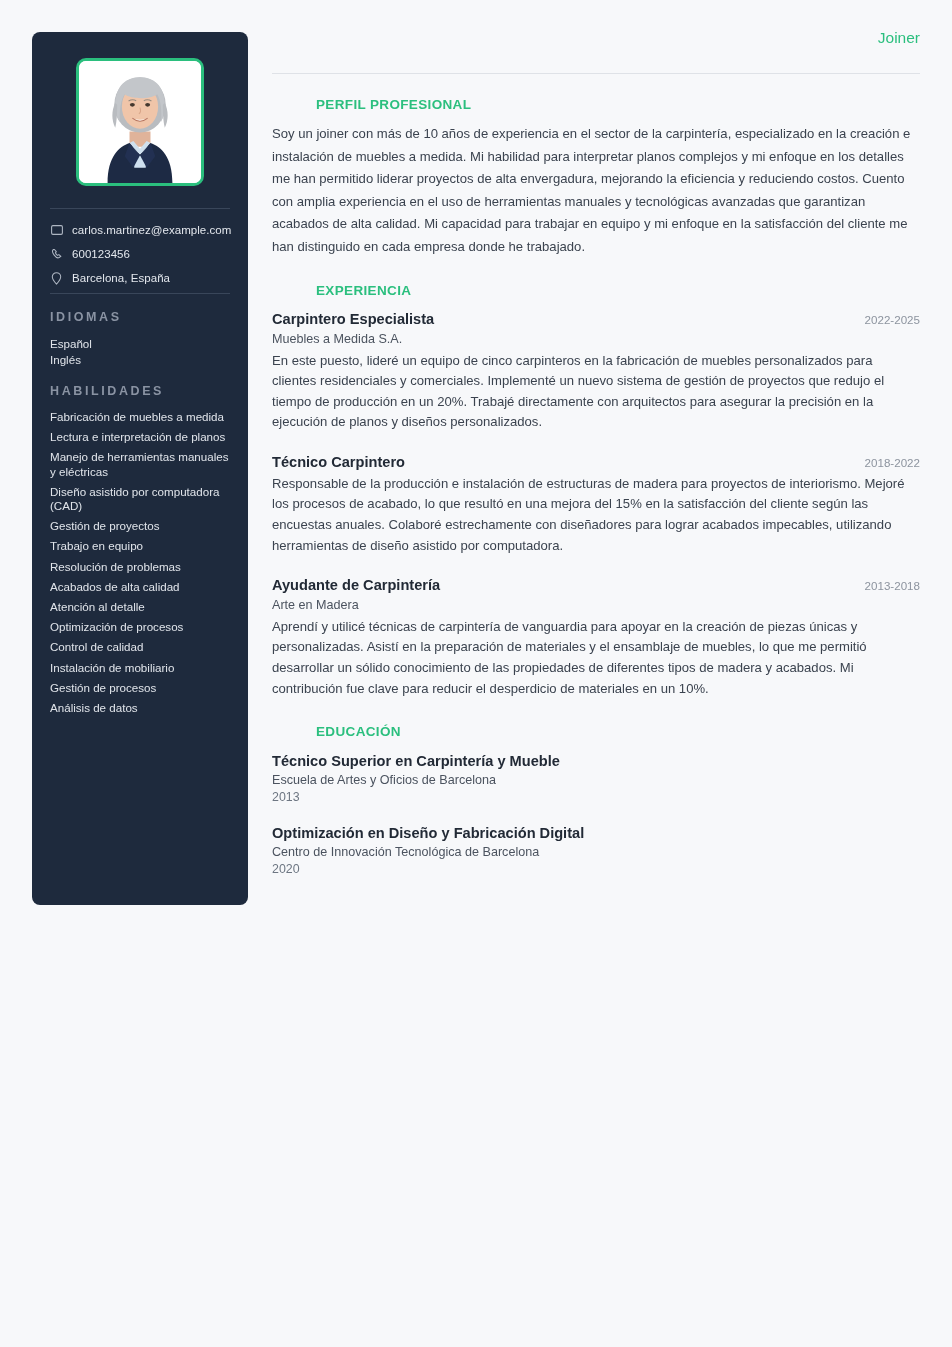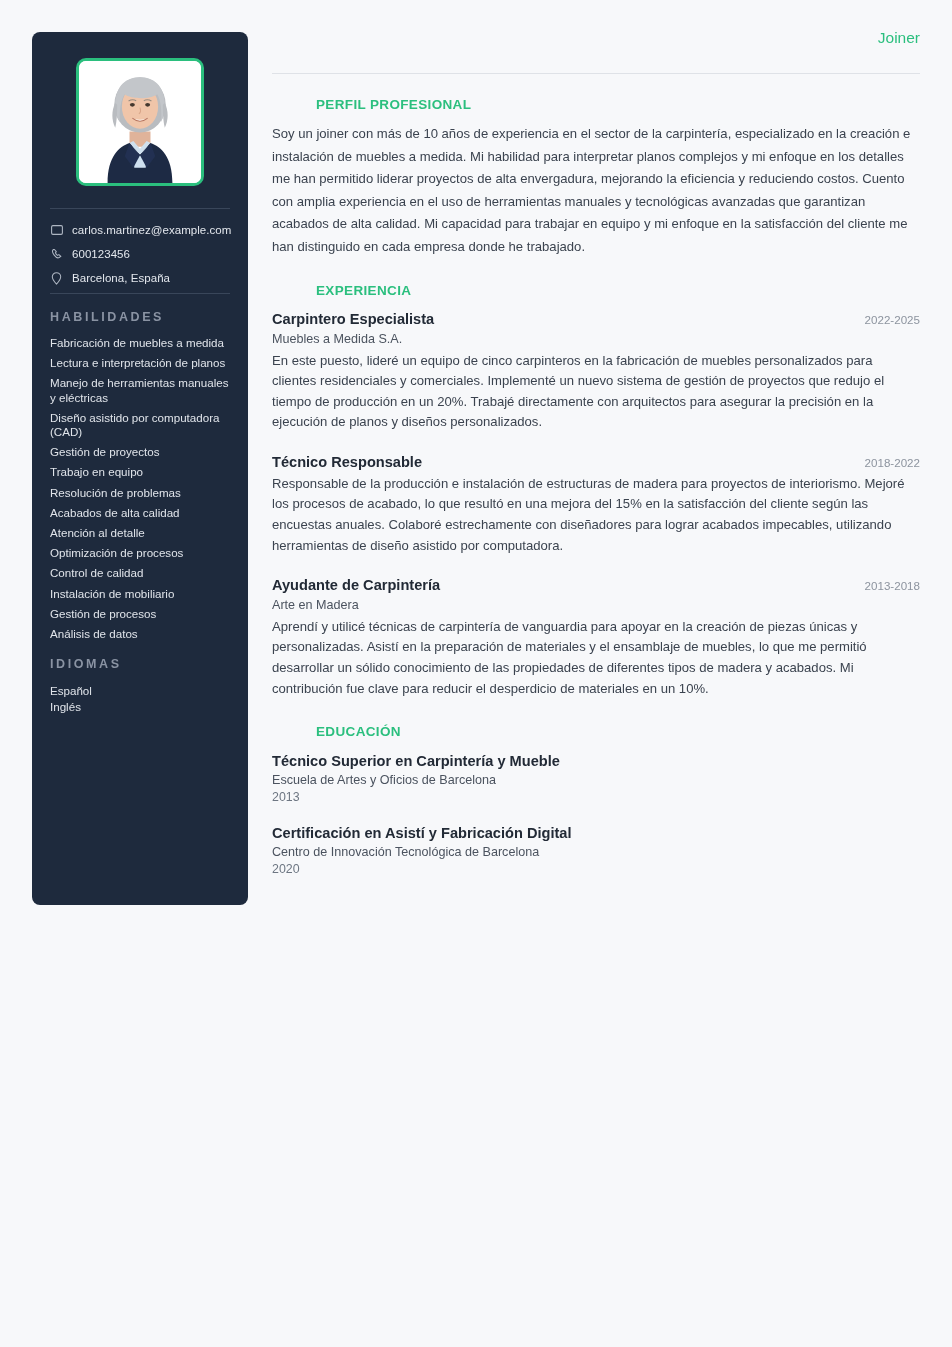--- a/index.html
+++ b/index.html
@@ -272,45 +272,45 @@
           <svg width="11" height="13" viewBox="0 0 11 13">
             <path d="M5.5 0.7 C3.1 0.7 1.3 2.5 1.3 4.8 C1.3 7.6 5.5 12.1 5.5 12.1 C5.5 12.1 9.7 7.6 9.7 4.8 C9.7 2.5 7.9 0.7 5.5 0.7 Z" fill="none" stroke="#aeb6c2" stroke-width="1.05"></path>
           </svg>
         </span>
         <span class="contact-text">Barcelona, España</span>
       </div>
 
     </div>
 
     <div class="divider"></div>
+
+    <div class="side-section">
+      <div class="side-heading">IDIOMAS</div>
+      <div class="lang-item">Español</div>
+      <div class="lang-item">Inglés</div>
+    </div>
 
     <div class="side-section">
       <div class="side-heading">HABILIDADES</div>
       <div class="side-item">Fabricación de muebles a medida</div>
       <div class="side-item">Lectura e interpretación de planos</div>
       <div class="side-item">Manejo de herramientas manuales y eléctricas</div>
       <div class="side-item">Diseño asistido por computadora (CAD)</div>
       <div class="side-item">Gestión de proyectos</div>
       <div class="side-item">Trabajo en equipo</div>
       <div class="side-item">Resolución de problemas</div>
       <div class="side-item">Acabados de alta calidad</div>
       <div class="side-item">Atención al detalle</div>
       <div class="side-item">Optimización de procesos</div>
       <div class="side-item">Control de calidad</div>
       <div class="side-item">Instalación de mobiliario</div>
       <div class="side-item">Gestión de procesos</div>
       <div class="side-item">Análisis de datos</div>
     </div>
 
-    <div class="side-section">
-      <div class="side-heading">IDIOMAS</div>
-      <div class="lang-item">Español</div>
-      <div class="lang-item">Inglés</div>
-    </div>
-
   </aside>
 
   <main class="main">
 
     <div class="job-title">Joiner</div>
 
     <div class="hrule"></div>
 
     <section>
       <div class="sec-heading">PERFIL PROFESIONAL</div>
@@ -324,21 +324,21 @@
         <div class="entry-head">
           <span class="entry-title">Carpintero Especialista</span>
           <span class="entry-date">2022-2025</span>
         </div>
         <div class="entry-org">Muebles a Medida S.A.</div>
         <p class="entry-desc">En este puesto, lideré un equipo de cinco carpinteros en la fabricación de muebles personalizados para clientes residenciales y comerciales. Implementé un nuevo sistema de gestión de proyectos que redujo el tiempo de producción en un 20%. Trabajé directamente con arquitectos para asegurar la precisión en la ejecución de planos y diseños personalizados.</p>
       </div>
 
       <div class="entry">
         <div class="entry-head">
-          <span class="entry-title">Técnico Responsable</span>
+          <span class="entry-title">Técnico Carpintero</span>
           <span class="entry-date">2018-2022</span>
         </div>
         <p class="entry-desc">Responsable de la producción e instalación de estructuras de madera para proyectos de interiorismo. Mejoré los procesos de acabado, lo que resultó en una mejora del 15% en la satisfacción del cliente según las encuestas anuales. Colaboré estrechamente con diseñadores para lograr acabados impecables, utilizando herramientas de diseño asistido por computadora.</p>
       </div>
 
       <div class="entry">
         <div class="entry-head">
           <span class="entry-title">Ayudante de Carpintería</span>
           <span class="entry-date">2013-2018</span>
         </div>
@@ -350,20 +350,20 @@
     <section class="section">
       <div class="sec-heading">EDUCACIÓN</div>
 
       <div class="edu-entry">
         <div class="edu-title">Técnico Superior en Carpintería y Mueble</div>
         <div class="edu-org">Escuela de Artes y Oficios de Barcelona</div>
         <div class="edu-year">2013</div>
       </div>
 
       <div class="edu-entry">
-        <div class="edu-title">Certificación en Asistí y Fabricación Digital</div>
+        <div class="edu-title">Optimización en Diseño y Fabricación Digital</div>
         <div class="edu-org">Centro de Innovación Tecnológica de Barcelona</div>
         <div class="edu-year">2020</div>
       </div>
     </section>
 
   </main>
 </div>
 
 </body></html>

